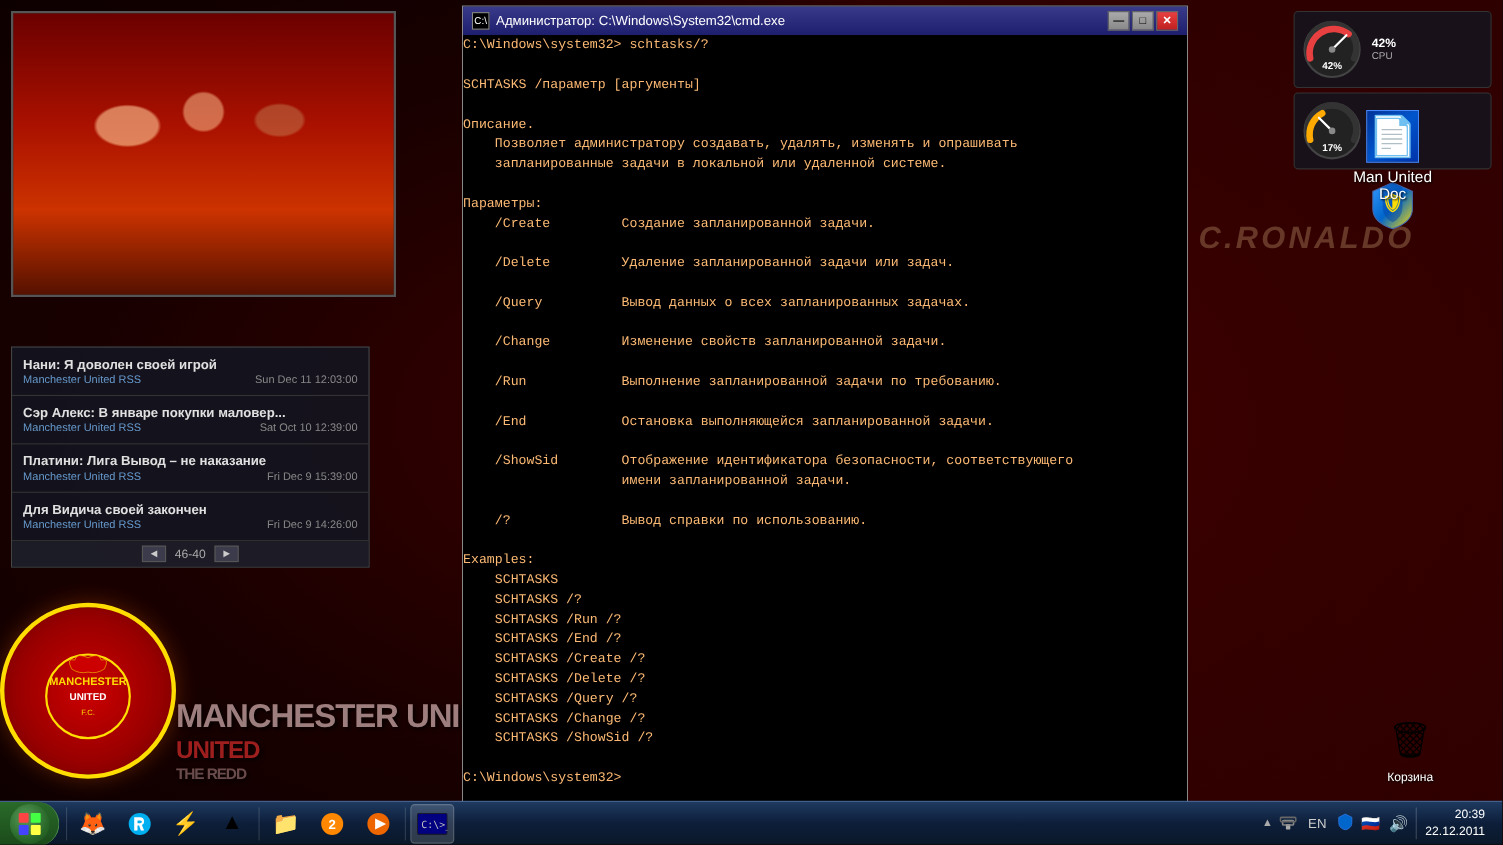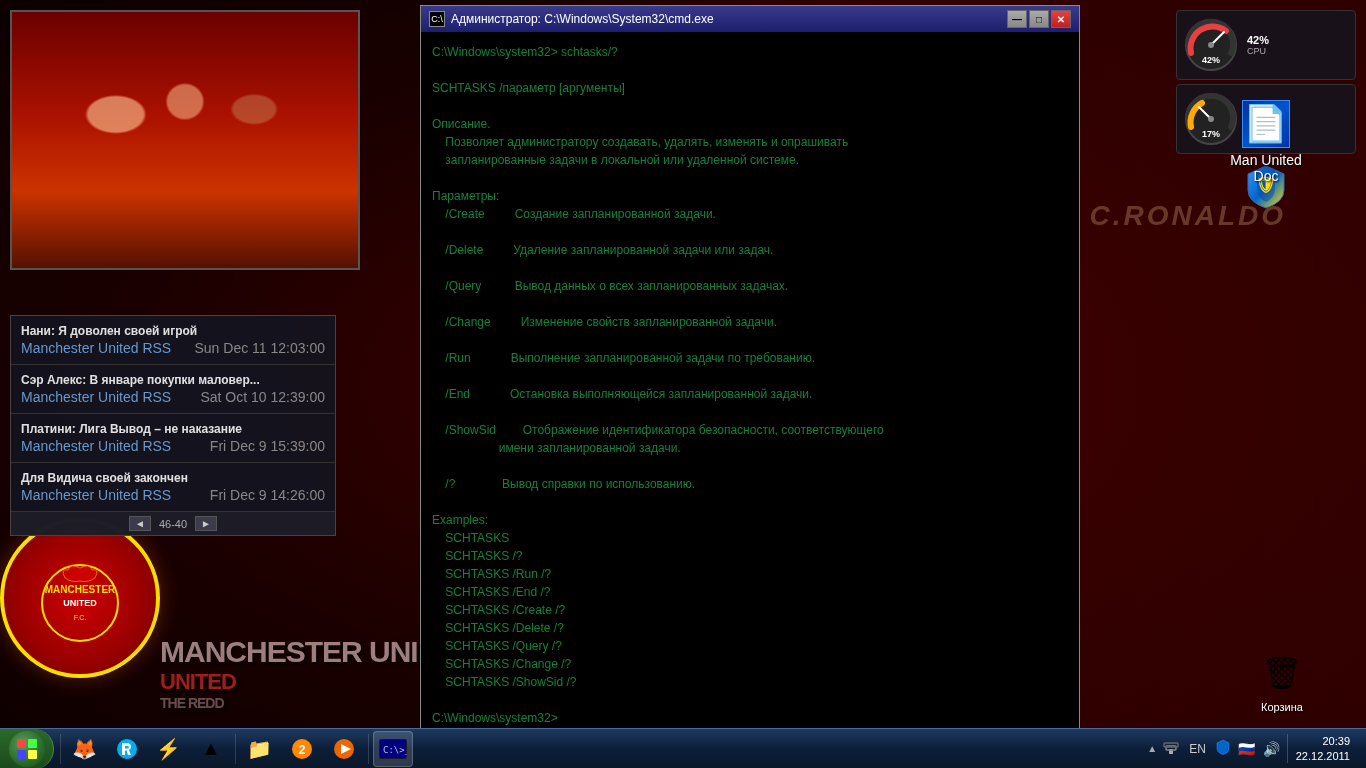--- a/index.html
+++ b/index.html
@@ -89,21 +89,21 @@
     }
 
     .news-title {
       font-size: 12px;
       font-weight: bold;
       color: #e0e0e0;
       margin-bottom: 2px;
     }
 
     .news-meta {
-      font-size: 14px;
+      font-size: 10px;
       color: #888;
       display: flex;
       justify-content: space-between;
     }
 
     .news-source { color: #6699cc; }
 
     .news-pagination {
       padding: 4px 8px;
       display: flex;
@@ -126,21 +126,21 @@
 
     
     .mu-logo-area {
       position: absolute;
       bottom: 50px;
       left: 0;
       width: 430px;
       height: 200px;
       z-index: 4;
       display: flex;
-      align-items: flex-start;
+      align-items: flex-end;
     }
 
     .mu-logo {
       width: 170px;
       height: 170px;
       position: relative;
     }
 
     .mu-badge {
       width: 160px;
@@ -351,24 +351,24 @@
       font-weight: bold;
     }
 
     .cmd-btn.close-btn {
       background: linear-gradient(to bottom, #e84040 0%, #c02020 100%);
       color: #fff;
     }
 
     .cmd-content {
       flex: 1;
-      padding: 11px;
-      font-family: Liberation Sans, sans-serif;
+      padding: 0;
+      font-family: Liberation Mono, monospace;
       font-size: 12px;
-      color: #15803d;
+      color: #fdba74;
       overflow-y: auto;
       white-space: pre-wrap;
       line-height: 1.5;
       background: #000;
     }
 
     
     .taskbar {
       position: absolute;
       bottom: 0;

